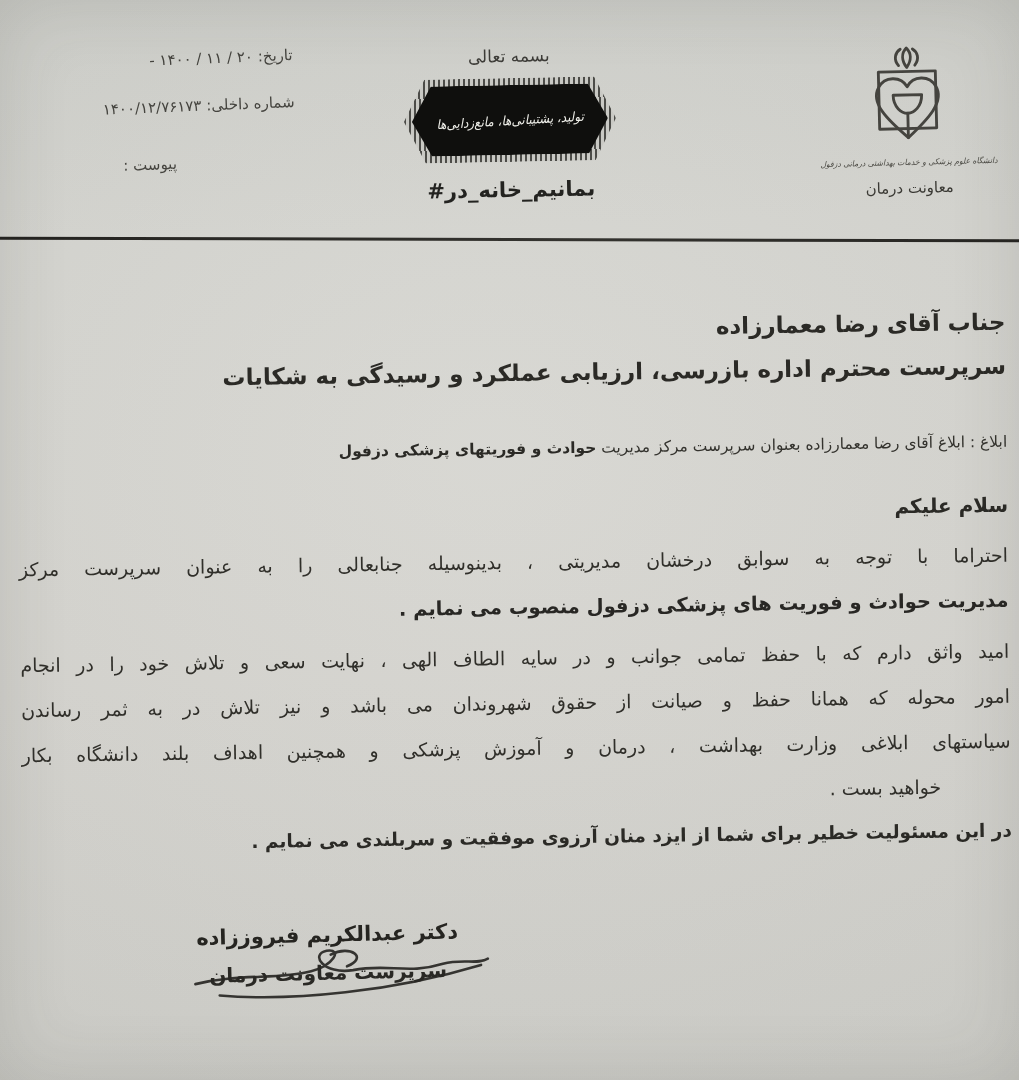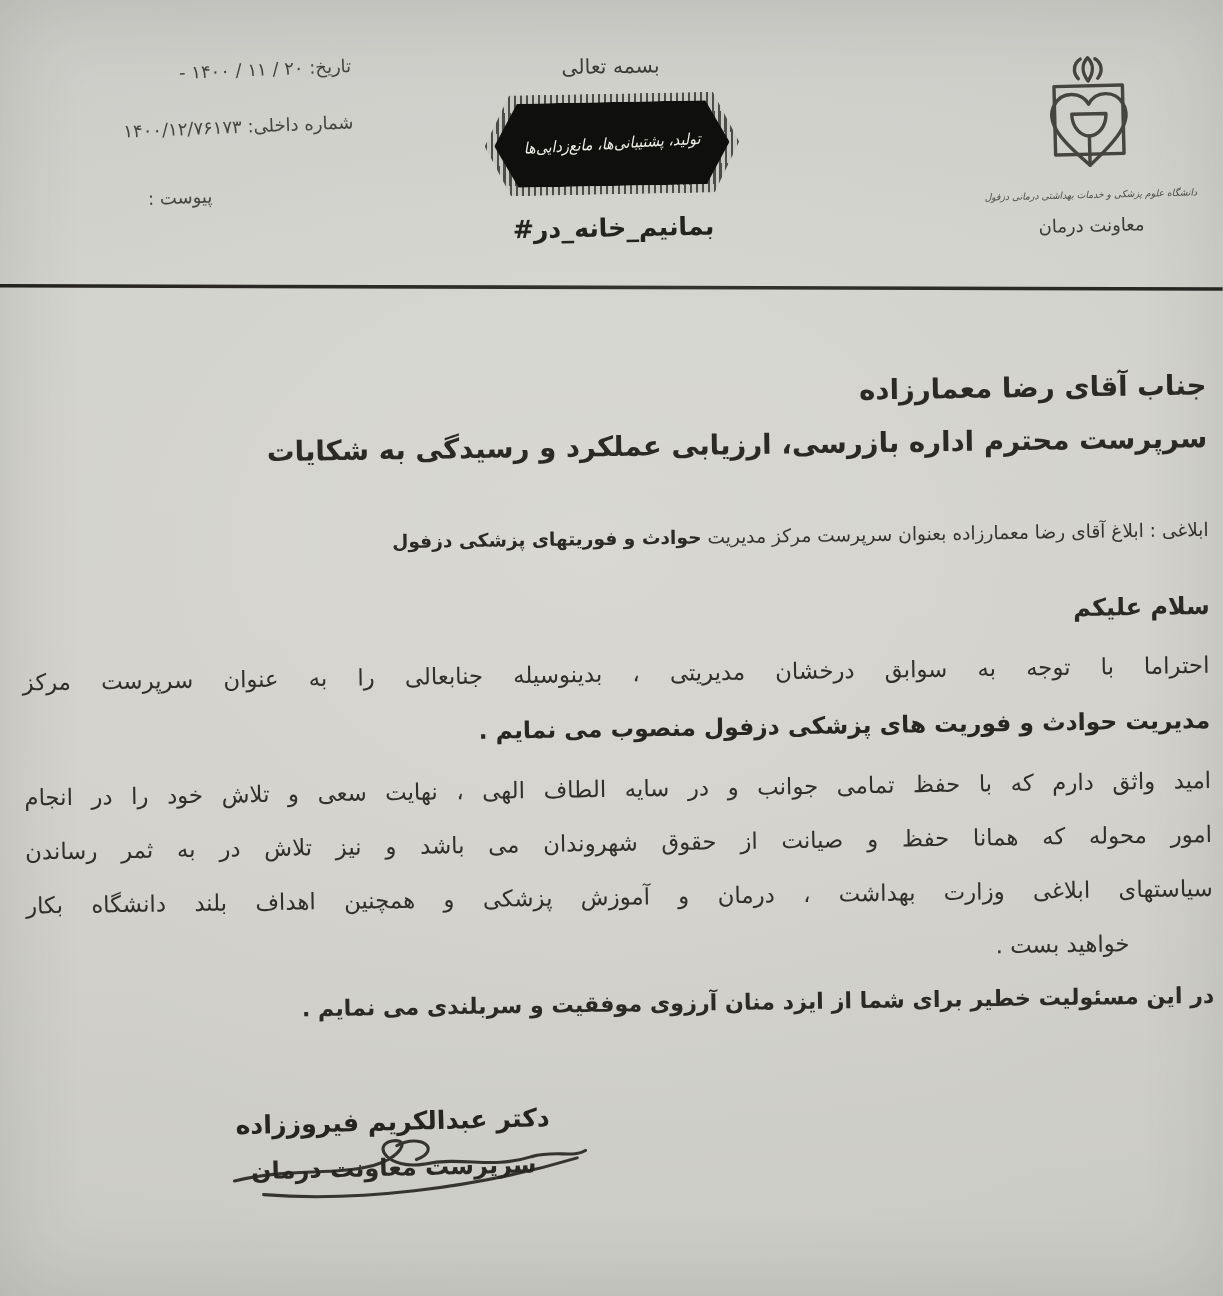--- a/index.html
+++ b/index.html
@@ -150,21 +150,21 @@
     <div class="org-dept">معاونت درمان</div>
   </div>
 
   <div class="separator"></div>
 
   <div class="letter-body">
     <div class="bline recipient-name">جناب آقای رضا معمارزاده</div>
     <div class="bline recipient-title">سرپرست محترم اداره بازرسی، ارزیابی عملکرد و رسیدگی به شکایات</div>
 
     <div class="bline subject">
-      <span>ابلاغی :</span>
+      <span>ابلاغ :</span>
       <span>ابلاغ آقای رضا معمارزاده بعنوان سرپرست مرکز مدیریت</span>
       <span class="subj-bold">حوادث و فوریتهای پزشکی دزفول</span>
     </div>
 
     <div class="bline salutation">سلام علیکم</div>
 
     <div class="pline just p1l1">احتراما با توجه به سوابق درخشان مدیریتی ، بدینوسیله جنابعالی را به عنوان سرپرست مرکز</div>
     <div class="pline p1l2">مدیریت حوادث و فوریت های پزشکی دزفول  منصوب می نمایم .</div>
 
     <div class="pline just p2l1">امید واثق دارم که با حفظ تمامی جوانب و در سایه الطاف الهی ، نهایت سعی و تلاش خود را در انجام</div>

